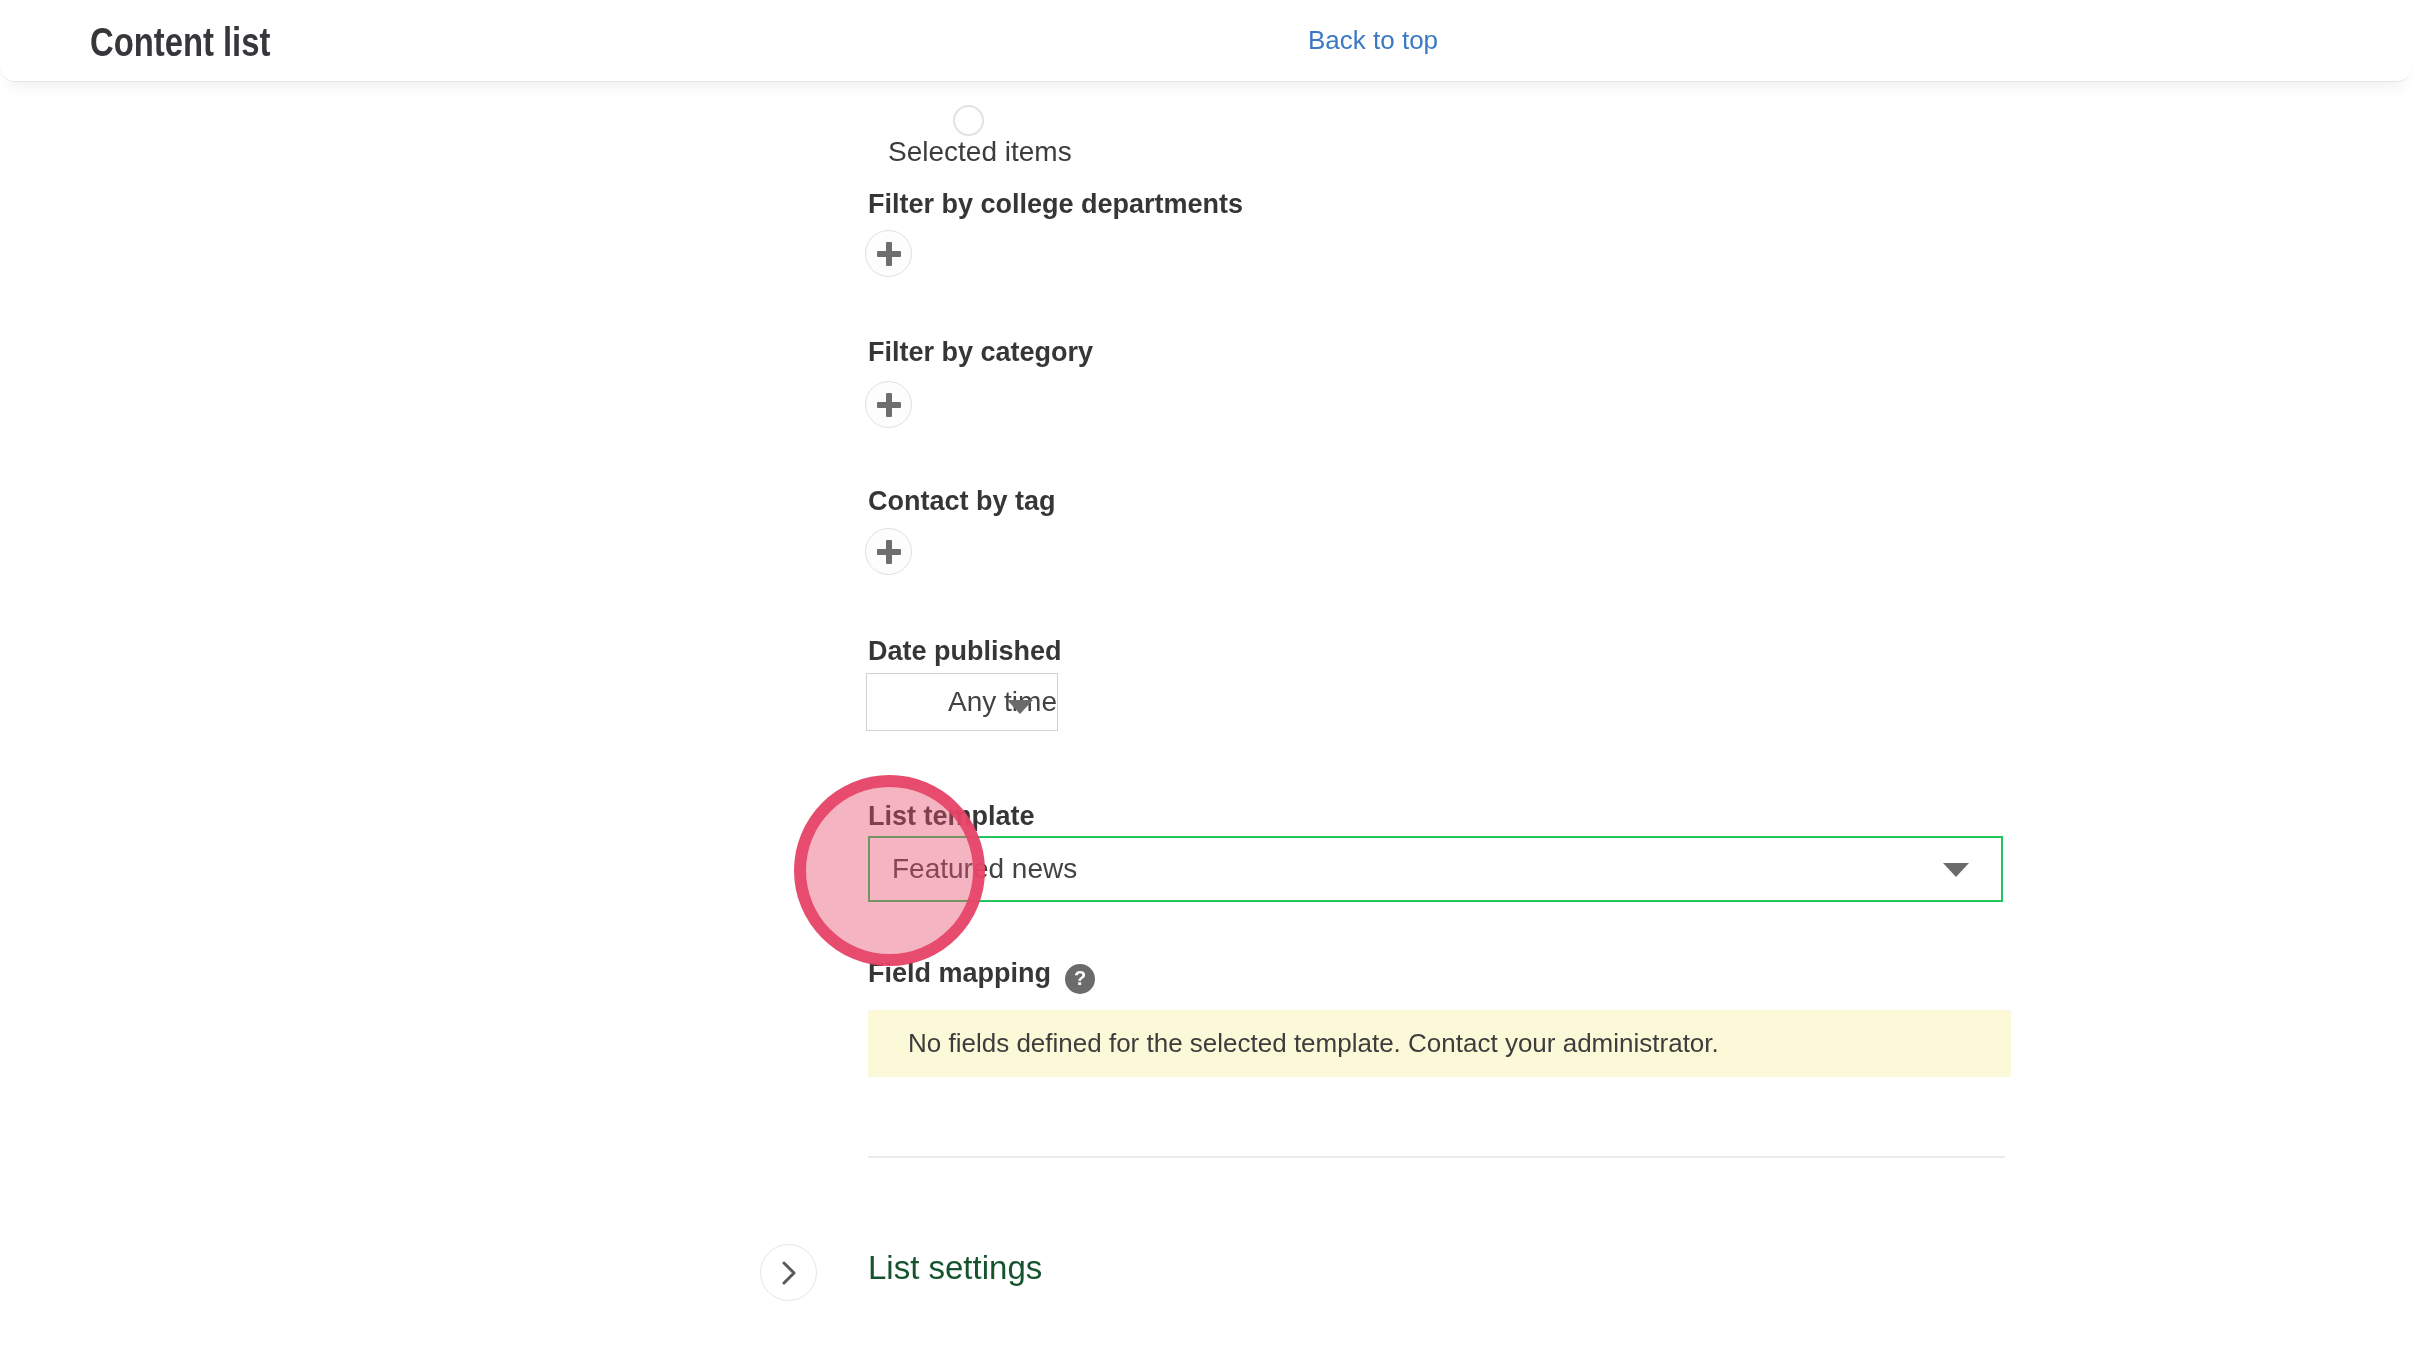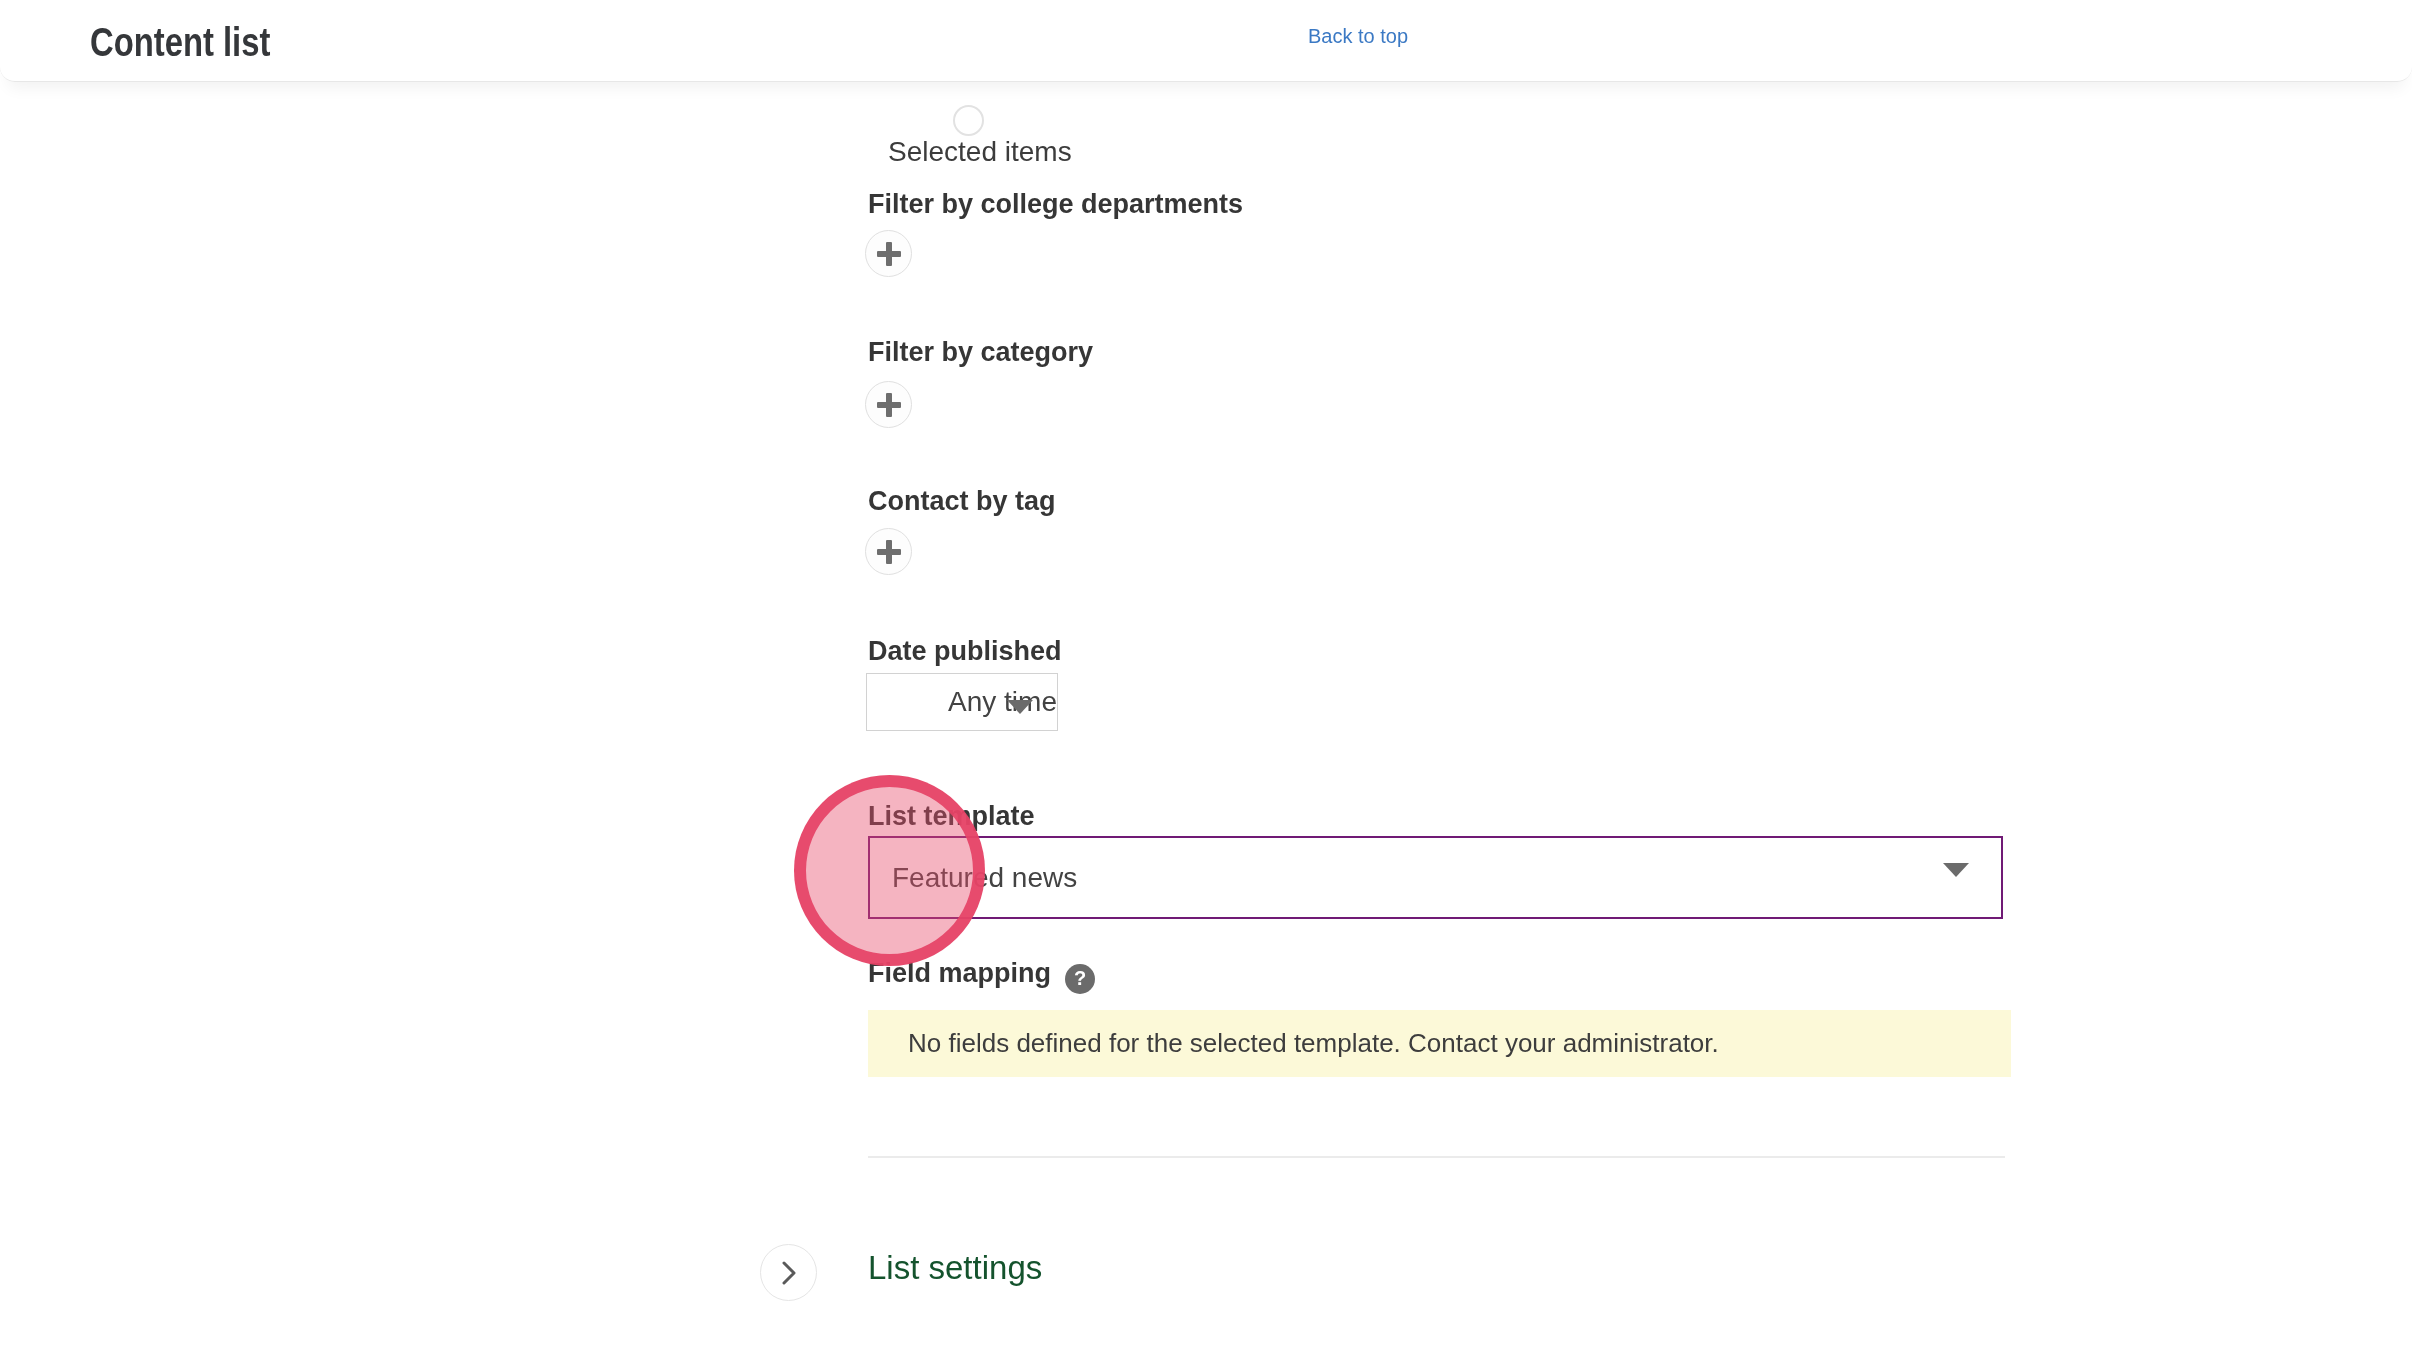--- a/index.html
+++ b/index.html
@@ -17,21 +17,21 @@
     border-radius: 15px;
   }
   .header-title {
     position: absolute; left: 90px; top: 20px;
     font-size: 40px; font-weight: bold; color: #35373a;
     transform: scaleX(0.82); transform-origin: left center;
     letter-spacing: 0px; white-space: nowrap;
   }
   .back-to-top {
     position: absolute; left: 1308px; top: 25px;
-    font-size: 20px; color: #3b79c4; cursor: pointer; text-decoration: none;
+    font-size: 26px; color: #3b79c4; cursor: pointer; text-decoration: none;
     white-space: nowrap;
   }
 
   
   .content { position: absolute; left: 868px; top: 0; width: 1137px; height: 1346px; }
 
   .radio-row { position: absolute; left: -3px; top: 105px; display: flex; align-items: center; flex-direction: column; }
   .radio-circle {
     width: 31px; height: 31px; border-radius: 50%;
     border: 2px solid #e2e2e2; background: #fff; flex: 0 0 auto;
@@ -59,22 +59,22 @@
     display: flex; align-items: center; cursor: pointer;
   }
   .select-box .value { font-size: 28px; color: #434343; margin-left: 22px; white-space: nowrap; }
   .caret-down {
     width: 0; height: 0; border-left: 13px solid transparent;
     border-right: 13px solid transparent; border-top: 14px solid #6b6b6b;
     position: absolute;
   }
   .select-anytime { left: -2px; top: 673px; width: 192px; height: 58px; justify-content: flex-end; }
   .select-anytime .caret-down { right: 24px; top: 26px; }
-  .select-template { left: 0px; top: 836px; width: 1135px; height: 83px;
-    border: 2px solid #701a75; }
+  .select-template { left: 0px; top: 836px; width: 1135px; height: 66px;
+    border: 2px solid #22c55e; }
   .select-template .caret-down { right: 32px; top: 25px; }
 
   .help-icon {
     display: inline-flex; align-items: center; justify-content: center;
     width: 30px; height: 30px; border-radius: 50%; background: #6b6b6b;
     color: #fff; font-size: 20px; font-weight: bold; vertical-align: -3px;
     margin-left: 14px; cursor: pointer;
   }
 
   .warning-box {

